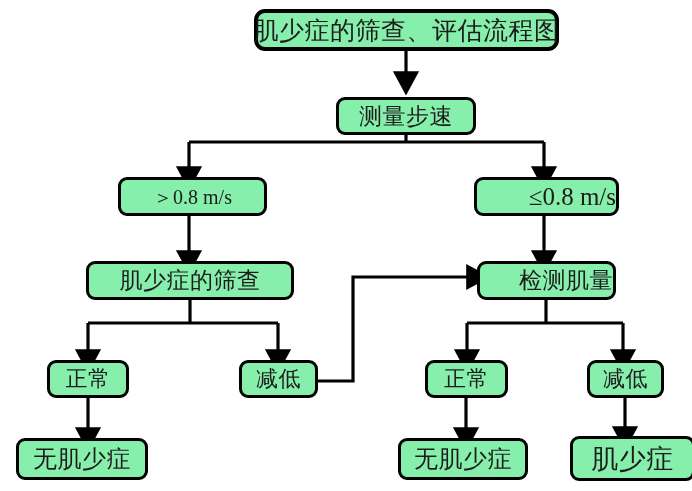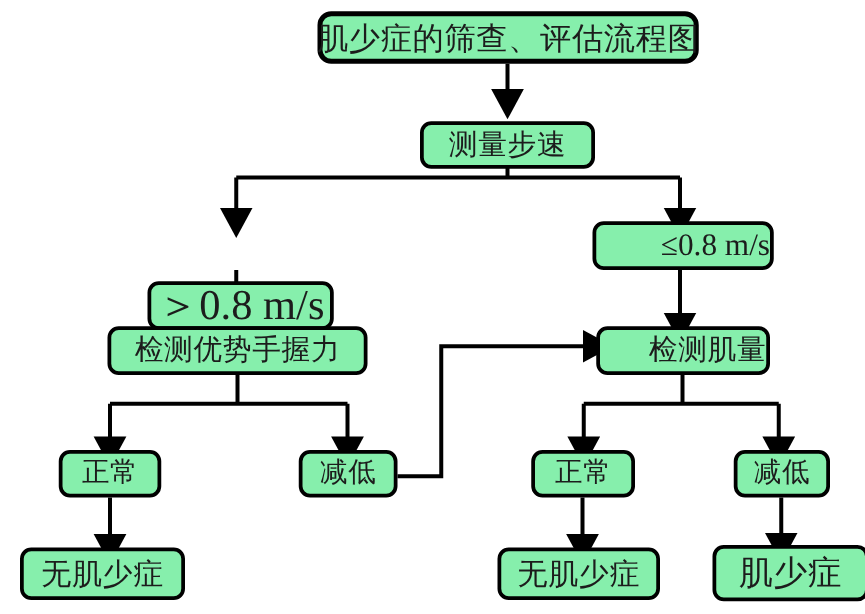--- a/index.html
+++ b/index.html
@@ -46,21 +46,21 @@
     font-family: "DejaVu Sans", "Liberation Sans", sans-serif;
     font-weight: 400;
   }
   .node.latin .label {
     font-family: "Liberation Serif", "DejaVu Serif", serif;
     font-weight: 400;
     letter-spacing: 0px;
   }
   .n-title      { left: 254px; top: 9px;   width: 305px; height: 42px;  font-size: 25px; border-width: 4px; border-radius: 11px; }
   .n-gait       { left: 336px; top: 82px;  width: 140px; height: 38px;  font-size: 23px; margin-top: 15px; }
-  .n-fast       { left: 118px; top: 177px; width: 149px; height: 39px;  font-size: 34px; margin-top: 48px; }
+  .n-fast       { left: 118px; top: 177px; width: 149px; height: 39px;  font-size: 20px; }
   .n-slow       { left: 474px; top: 177px; width: 145px; height: 39px;  font-size: 25px; justify-content: flex-end; }
   .n-grip       { left: 86px;  top: 261px; width: 208px; height: 39px;  font-size: 23px; }
   .n-mass       { left: 477px; top: 261px; width: 139px; height: 39px;  font-size: 23px; justify-content: flex-end; }
   .n-gnorm      { left: 47px;  top: 360px; width: 82px;  height: 38px;  font-size: 22px; }
   .n-glow       { left: 239px; top: 360px; width: 79px;  height: 38px;  font-size: 22px; }
   .n-mnorm      { left: 425px; top: 360px; width: 83px;  height: 38px;  font-size: 22px; }
   .n-mlow       { left: 587px; top: 360px; width: 77px;  height: 38px;  font-size: 22px; }
   .n-no1        { left: 16px;  top: 438px; width: 132px; height: 42px;  font-size: 24px; }
   .n-no2        { left: 398px; top: 438px; width: 130px; height: 42px;  font-size: 24px; }
   .n-sarco      { left: 570px; top: 436px; width: 125px; height: 45px;  font-size: 27px; }
@@ -117,21 +117,21 @@
 
   <div class="node latin n-fast">
     <span class="label">＞0.8 m/s</span>
   </div>
 
   <div class="node latin n-slow">
     <span class="label">≤0.8 m/s</span>
   </div>
 
   <div class="node cn n-grip">
-    <span class="label">检测优势手握力</span>
+    <span class="label">肌少症的筛查</span>
   </div>
 
   <div class="node cn n-mass">
     <span class="label">检测肌量</span>
   </div>
 
   <div class="node cn n-gnorm">
     <span class="label">正常</span>
   </div>
 

